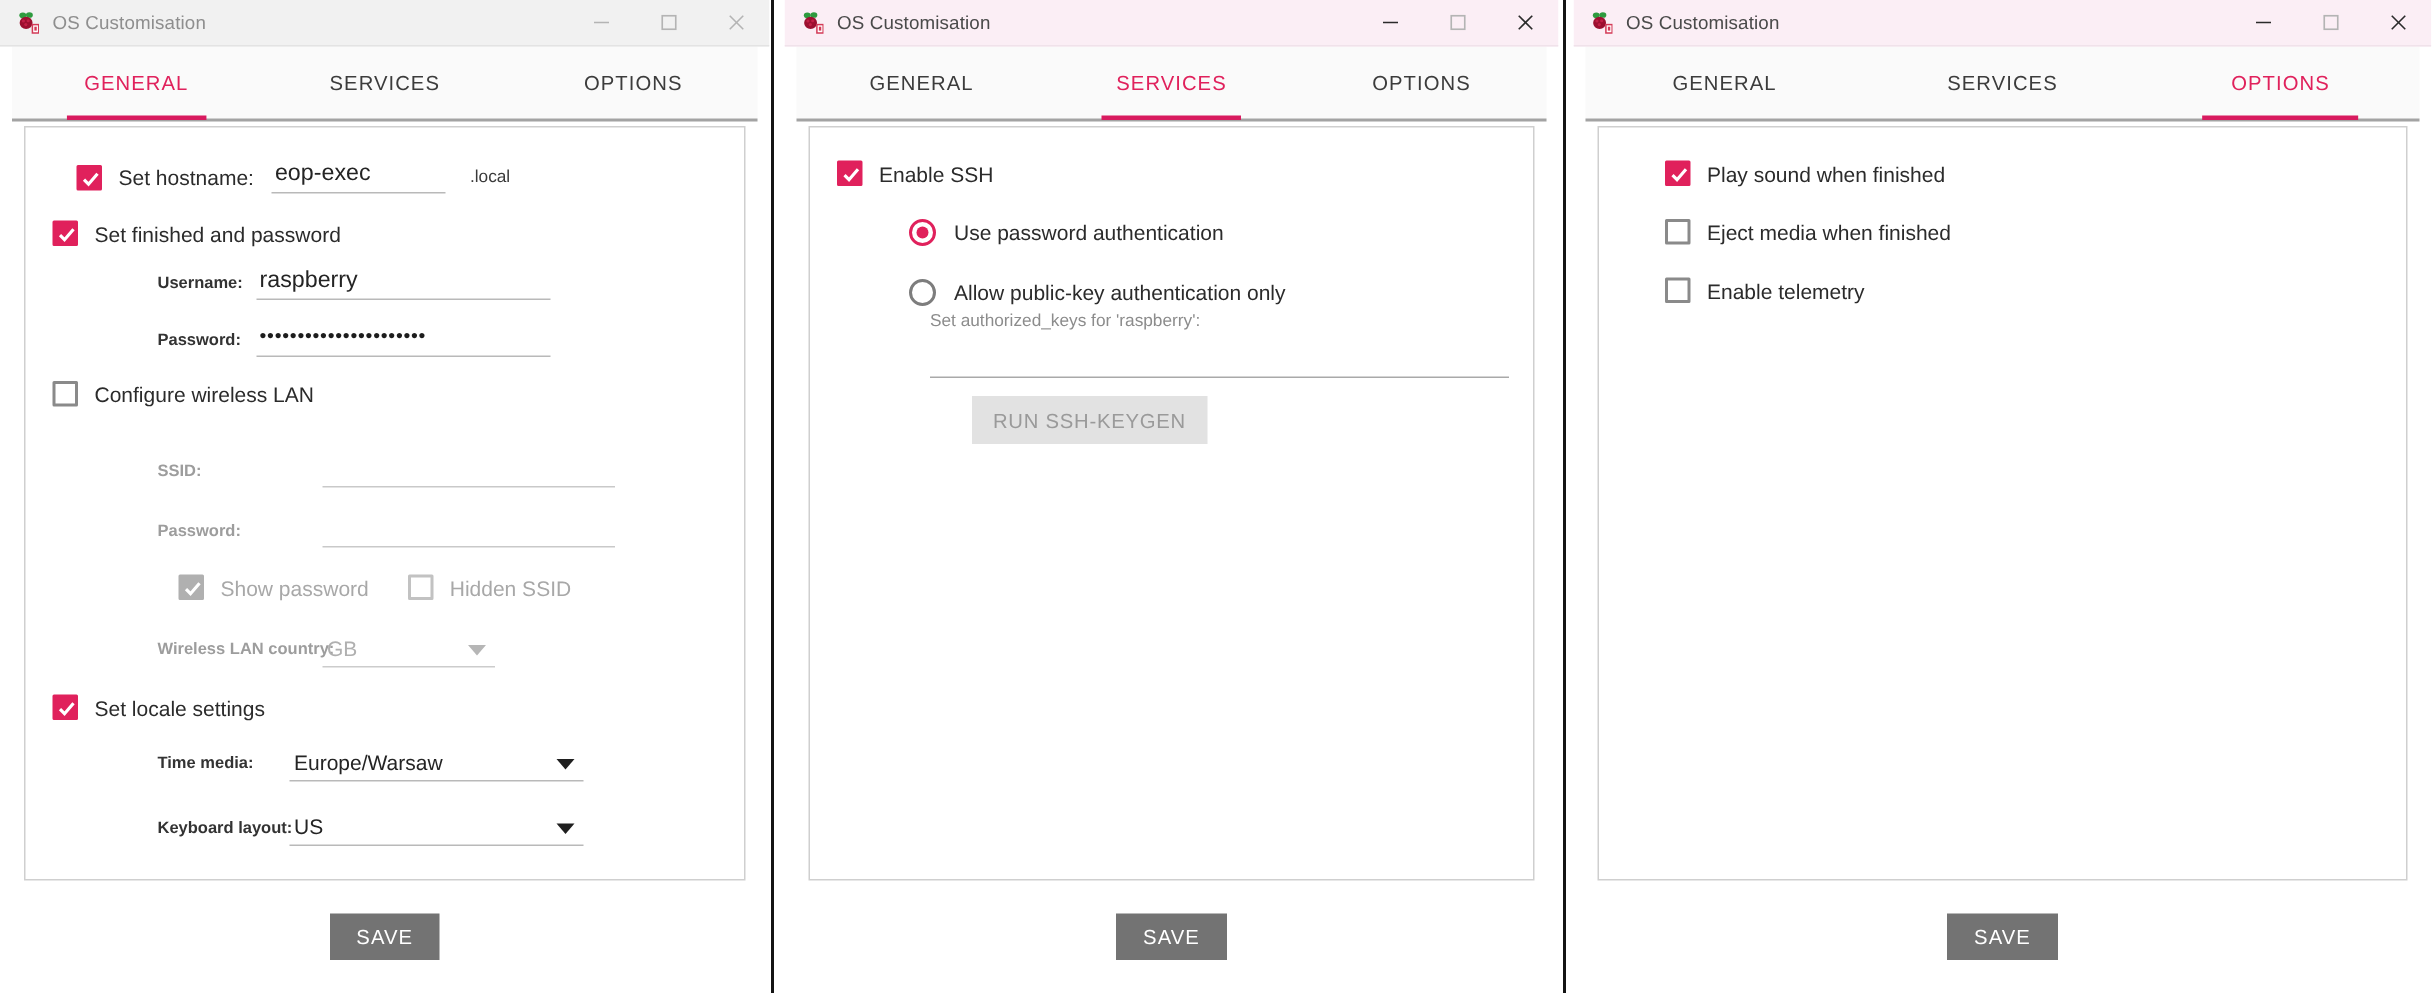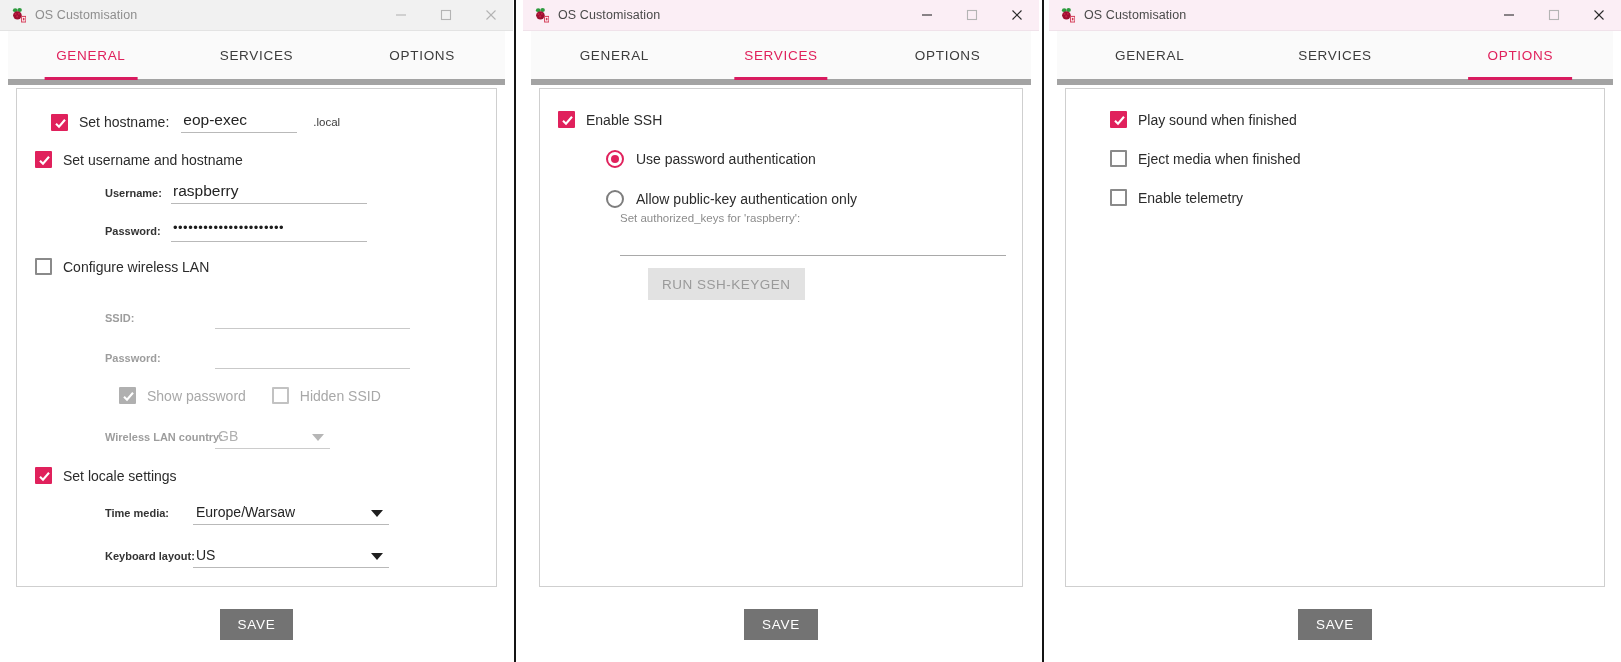--- a/index.html
+++ b/index.html
@@ -42,21 +42,21 @@
 
   .wincontrols{position:absolute;right:0;top:0;height:30px;display:flex;}
   .wc{width:45px;height:30px;display:flex;align-items:center;justify-content:center;}
   .wc svg{display:block;}
   .ctl-on{stroke:#2a2a2a;}
   .ctl-off{stroke:#b4b4b4;}
 
   
   .tabbar{
     height:48px;flex:none;display:flex;background:#fafafa;
-    border-bottom:6px solid #a3a3a3;margin:0 8px;
+    border-bottom:2px solid #a3a3a3;margin:0 8px;
   }
   .tab{
     flex:1;display:flex;align-items:center;justify-content:center;
     position:relative;font-size:13.5px;letter-spacing:.7px;color:#3c3c3c;
     cursor:default;user-select:none;
   }
   .tab.active{color:#e0215c;}
   .tab.active::after{
     content:"";position:absolute;bottom:-1px;left:50%;transform:translateX(-50%);
     width:56%;height:3px;background:#d81b5f;
@@ -196,21 +196,21 @@
         <input class="underline-input" style="width: 116px;" value="eop-exec">
         <span class="suffix">.local</span>
       </div>
 
       <div class="chk-row" style="margin-bottom:14px;">
         <span class="cb checked">
           <svg width="13" height="13" viewBox="0 0 13 13">
               <polyline points="2,6.8 5,9.8 11,2.8" fill="none" stroke="#ffffff" stroke-width="2.1"></polyline>
             </svg>
         </span>
-        <span class="cb-label">Set username and hostname</span>
+        <span class="cb-label">Set finished and password</span>
       </div>
 
       <div class="row" style="margin:0 0 16px 54px;">
         <span class="fld-label" style="width:62px;">Username:</span>
         <input class="underline-input" style="width: 196px; margin-left: 4px;" value="raspberry">
       </div>
 
       <div class="row" style="margin:0 0 16px 54px;">
         <span class="fld-label" style="width:62px;">Password:</span>
         <span class="underline-input pw-dots" style="width:196px;margin-left:4px;display:inline-block;">••••••••••••••••••••••</span>

